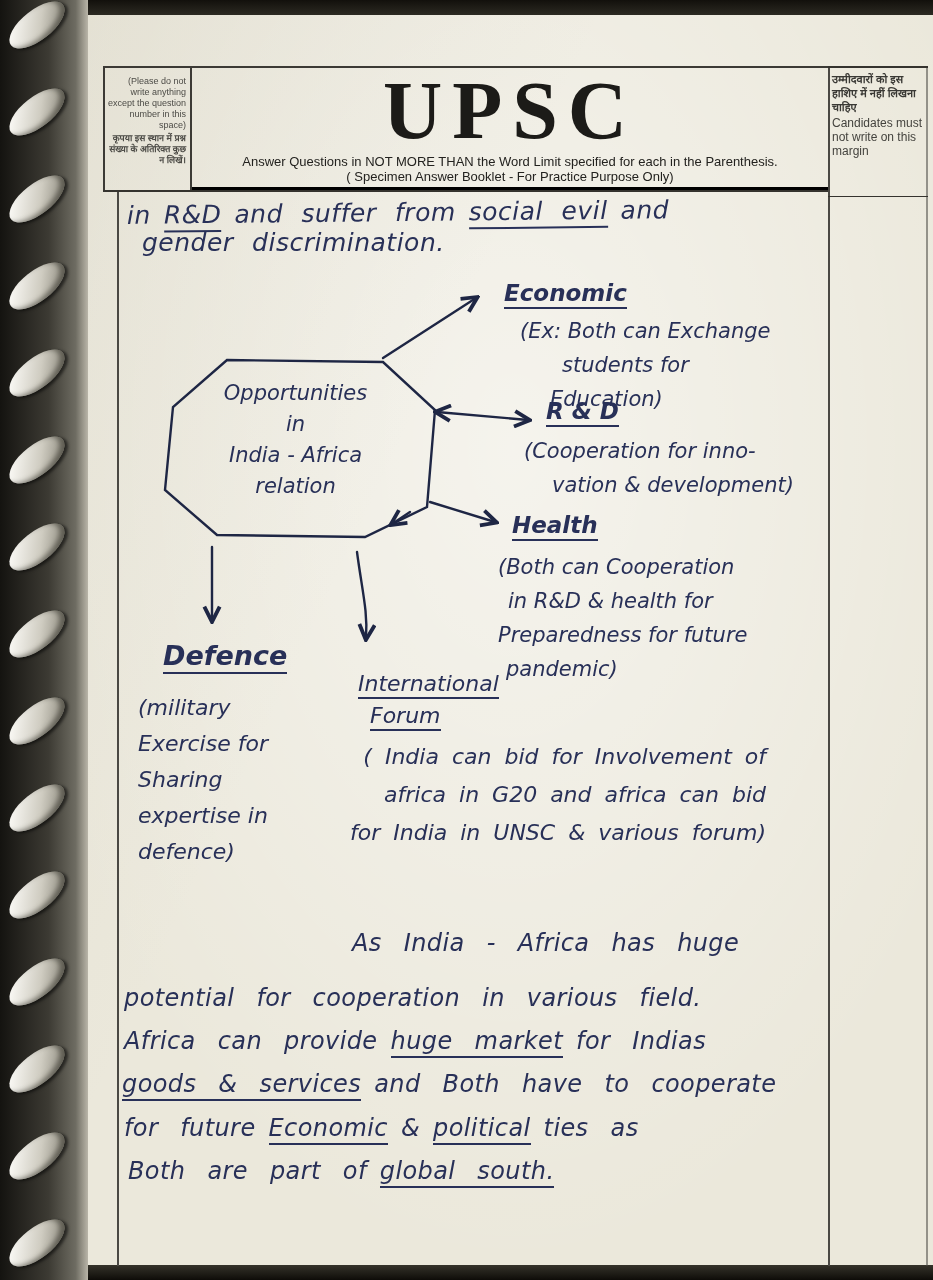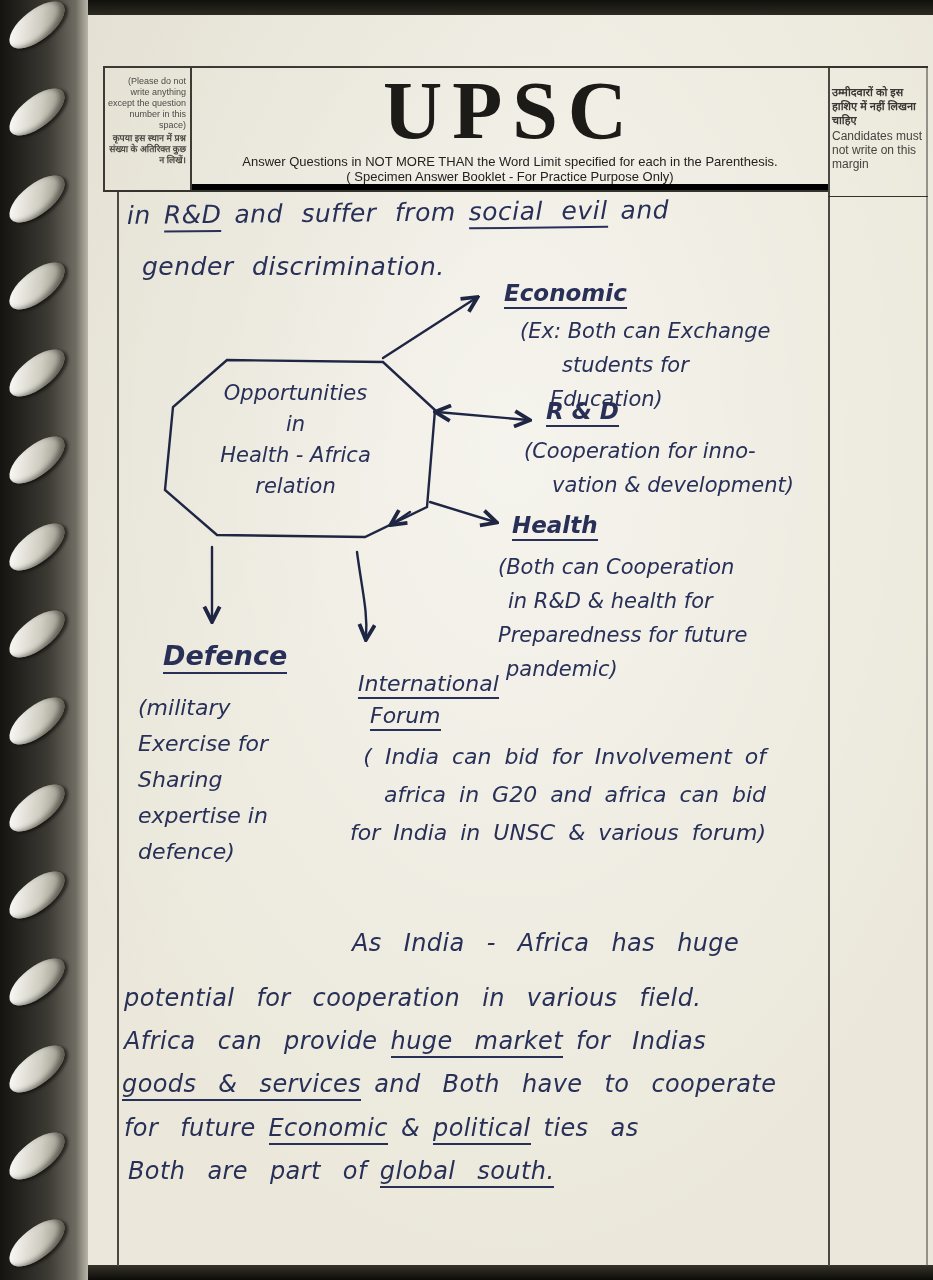--- a/index.html
+++ b/index.html
@@ -60,31 +60,31 @@
     <div class="coil" style="top:1054px"></div>
     <div class="coil" style="top:1141px"></div>
     <div class="coil" style="top:1228px"></div>
   </div>
 
   <div class="abs cell-border" style="left:103px;top:66px;width:89px;height:126px;">
     <div class="tinytext" style="padding:8px 4px 0 2px;text-align:right;">(Please do not write anything except the question number in this space)</div>
     <div class="tinytext" style="padding:2px 4px 0 2px;text-align:right;font-weight:bold;">कृपया इस स्थान में प्रश्न संख्या के अतिरिक्त कुछ न लिखें।</div>
   </div>
 
-  <div class="abs" style="left:192px;top:66px;width:636px;height:126px;border-top:2px solid #3c3a35;border-bottom:8px solid #000000;box-sizing:border-box;text-align:center;">
+  <div class="abs" style="left:192px;top:66px;width:636px;height:126px;border-top:2px solid #3c3a35;border-bottom:5px solid #000000;box-sizing:border-box;text-align:center;">
     <div class="upsc-title" style="margin-top:2px;">UPSC</div>
     <div class="instr" style="margin-top:2px;text-align:center;">Answer Questions in NOT MORE THAN the Word Limit specified for each in the Parenthesis.</div>
     <div class="instr">( Specimen Answer Booklet - For Practice Purpose Only)</div>
   </div>
 
   <div class="abs rule-v" style="left:828px;top:66px;height:1200px;"></div>
   <div class="abs rule-v" style="left:926px;top:66px;height:1200px;opacity:.55;"></div>
   <div class="abs rule-h" style="left:828px;top:66px;width:100px;"></div>
   <div class="abs rule-h" style="left:828px;top:196px;width:100px;height:1px;"></div>
-  <div class="abs" style="left:832px;top:72px;width:92px;margin-top:13px;">
+  <div class="abs" style="left:832px;top:72px;width:92px;">
     <div style="font-size:11px;line-height:14px;font-weight:bold;color:#3a3935;">उम्मीदवारों को इस हाशिए में नहीं लिखना चाहिए</div>
     <div style="font-size:12px;line-height:14px;color:#44433e;margin-top:2px;">Candidates must not write on this margin</div>
   </div>
 
   <div class="abs rule-h" style="left:103px;top:190px;width:725px;"></div>
   <div class="abs rule-v" style="left:117px;top:192px;height:1074px;"></div>
 
   <svg width="933" height="1280" viewBox="0 0 933 1280">
     <defs>
       <marker id="ah" viewBox="0 0 10 10" refX="8" refY="5" markerWidth="8" markerHeight="8" orient="auto-start-reverse">
@@ -98,26 +98,26 @@
       <path d="M430,502 L495,522" marker-end="url(#ah)"></path>
       <path d="M410,512 L392,524" marker-end="url(#ah)"></path>
       <path d="M212,547 L212,620" marker-end="url(#ah)"></path>
       <path d="M357,552 C362,590 368,612 366,638" marker-end="url(#ah)"></path>
     </g>
   </svg>
 
   <div class="abs hw intro" style="left:127px;top:198px;transform:rotate(-.6deg);">
     <span class="seg">in</span><span class="seg u">R&amp;D</span><span class="seg">and suffer from</span><span class="seg u">social evil</span><span class="seg">and</span>
   </div>
-  <div class="abs hw intro" style="left:142px;top:252px;">gender discrimination.</div>
+  <div class="abs hw intro" style="left:142px;top:228px;">gender discrimination.</div>
 
   <div class="abs hw center-txt" style="left:168px;top:378px;width:255px;">
     <div>Opportunities</div>
     <div>in</div>
-    <div>Health - Africa</div>
+    <div>India - Africa</div>
     <div>relation</div>
   </div>
 
   <div class="abs hw branch-title" style="left:504px;top:280px;"><span class="u">Economic</span></div>
   <div class="abs hw branch-body" style="left:520px;top:314px;">
     <div>(Ex: Both can Exchange</div>
     <div style="padding-left:42px;">students for</div>
     <div style="padding-left:30px;">Education)</div>
   </div>
 

